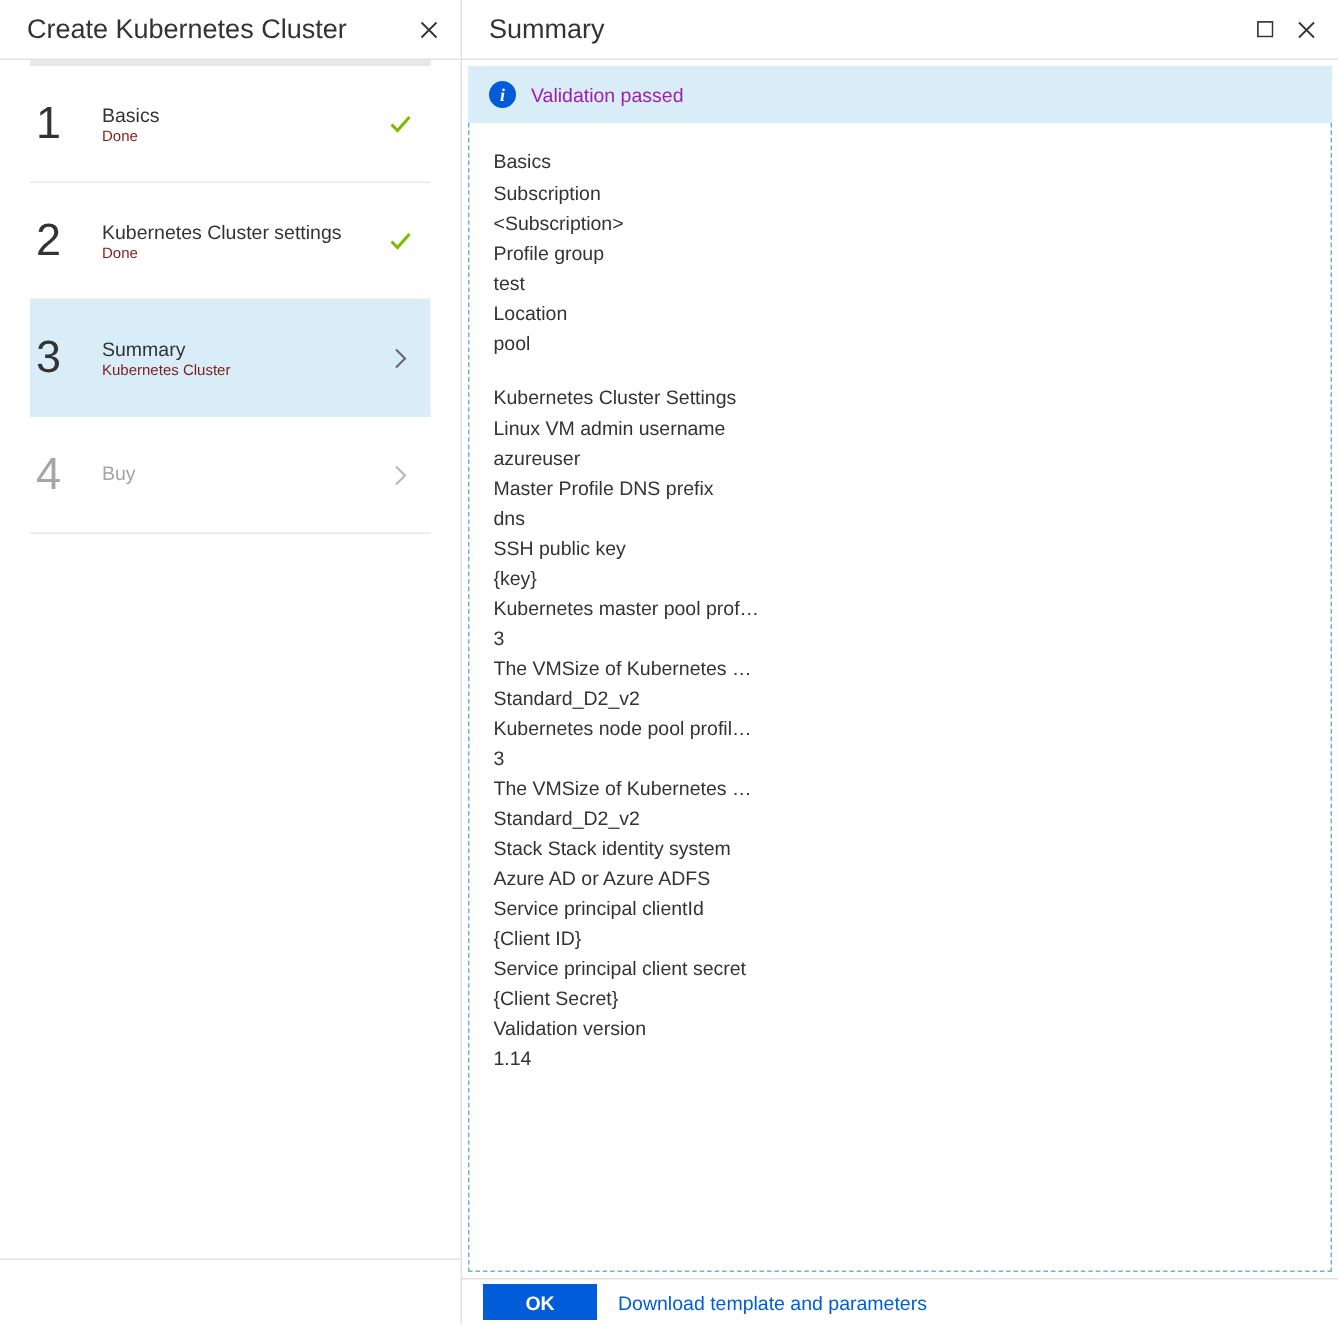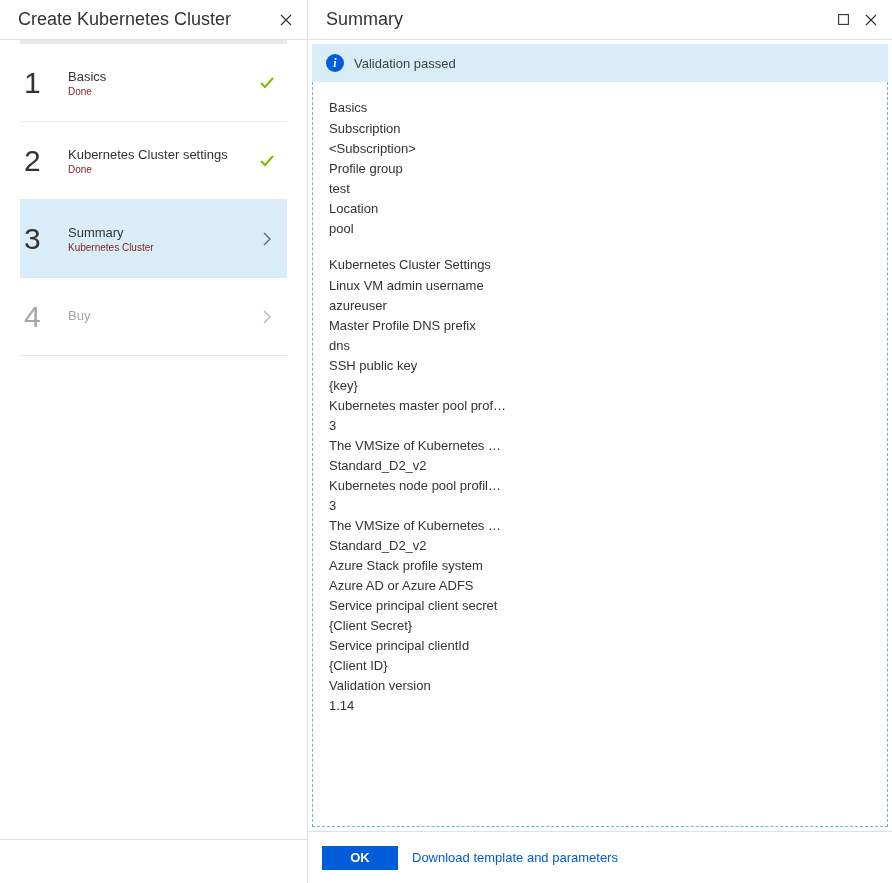--- a/index.html
+++ b/index.html
@@ -124,21 +124,21 @@
     background: #015cda;
     color: #fff;
     display: flex;
     align-items: center;
     justify-content: center;
     font-size: 12px;
     font-weight: bold;
     font-style: italic;
     font-family: Georgia, serif;
   }
-  .validation-text { color: #404040; font-size: 13px; }
+  .validation-text { color: #a21caf; font-size: 13px; }
   .summary-body {
     flex: 1;
     margin: 0 4px 4px 4px;
     border-left: 1.5px dashed #6bb2e6;
     border-right: 1.5px dashed #6bb2e6;
     border-bottom: 1.5px dashed #6bb2e6;
     padding: 18px 16px;
     overflow: auto;
   }
   .section-title {
@@ -159,21 +159,21 @@
     overflow: hidden;
     text-overflow: ellipsis;
     color: #333;
   }
   .kv-val {
     flex: 1;
     color: #333;
   }
   .section-gap { height: 18px; }
   .right-footer {
-    height: 52px;
+    height: 31px;
     border-top: 1px solid #e1e1e1;
     display: flex;
     align-items: center;
     padding: 0 14px;
     gap: 14px;
   }
   .ok-button {
     background: #015cda;
     color: #fff;
     border: none;
@@ -324,30 +324,30 @@
       </div>
     <div class="kv-row">
         <div class="kv-key">Kubernetes node pool profile c...</div>
         <div class="kv-val">3</div>
       </div>
     <div class="kv-row">
         <div class="kv-key">The VMSize of Kubernetes nod...</div>
         <div class="kv-val">Standard_D2_v2</div>
       </div>
     <div class="kv-row">
-        <div class="kv-key">Azure Stack profile system</div>
+        <div class="kv-key">Stack Stack identity system</div>
         <div class="kv-val">Azure AD or Azure ADFS</div>
+      </div>
+    <div class="kv-row">
+        <div class="kv-key">Service principal clientId</div>
+        <div class="kv-val">{Client ID}</div>
       </div>
     <div class="kv-row">
         <div class="kv-key">Service principal client secret</div>
         <div class="kv-val">{Client Secret}</div>
-      </div>
-    <div class="kv-row">
-        <div class="kv-key">Service principal clientId</div>
-        <div class="kv-val">{Client ID}</div>
       </div>
     <div class="kv-row">
         <div class="kv-key">Validation version</div>
         <div class="kv-val">1.14</div>
       </div>
   </div>
 
   <div class="right-footer">
     <button class="ok-button">OK</button>
     <span class="download-link">Download template and parameters</span>

